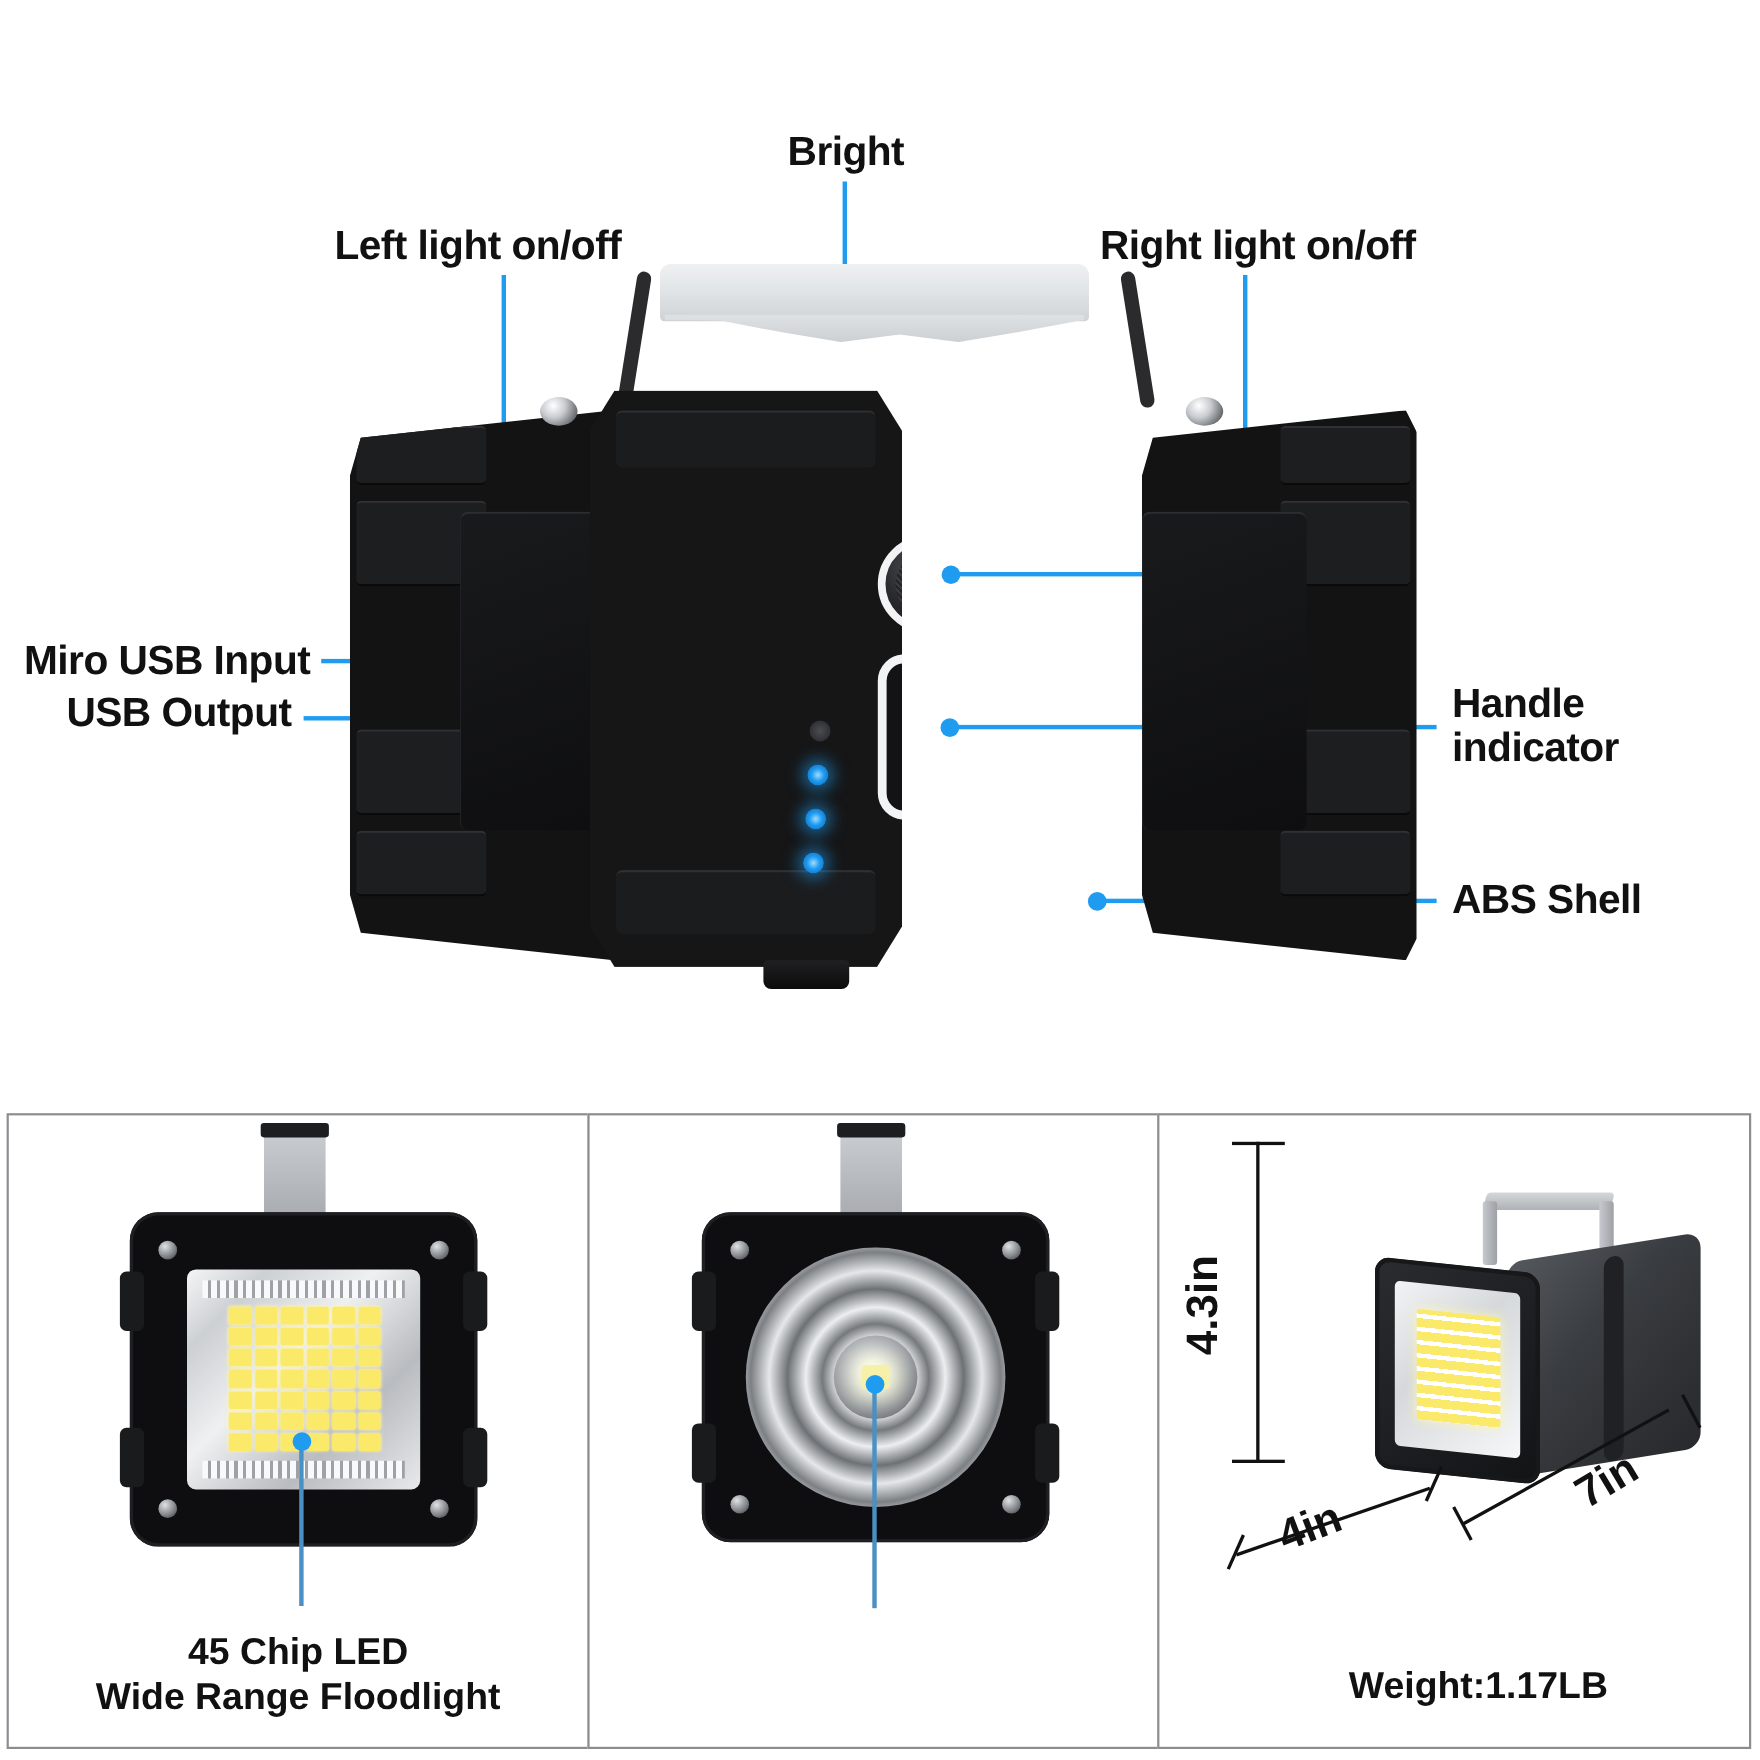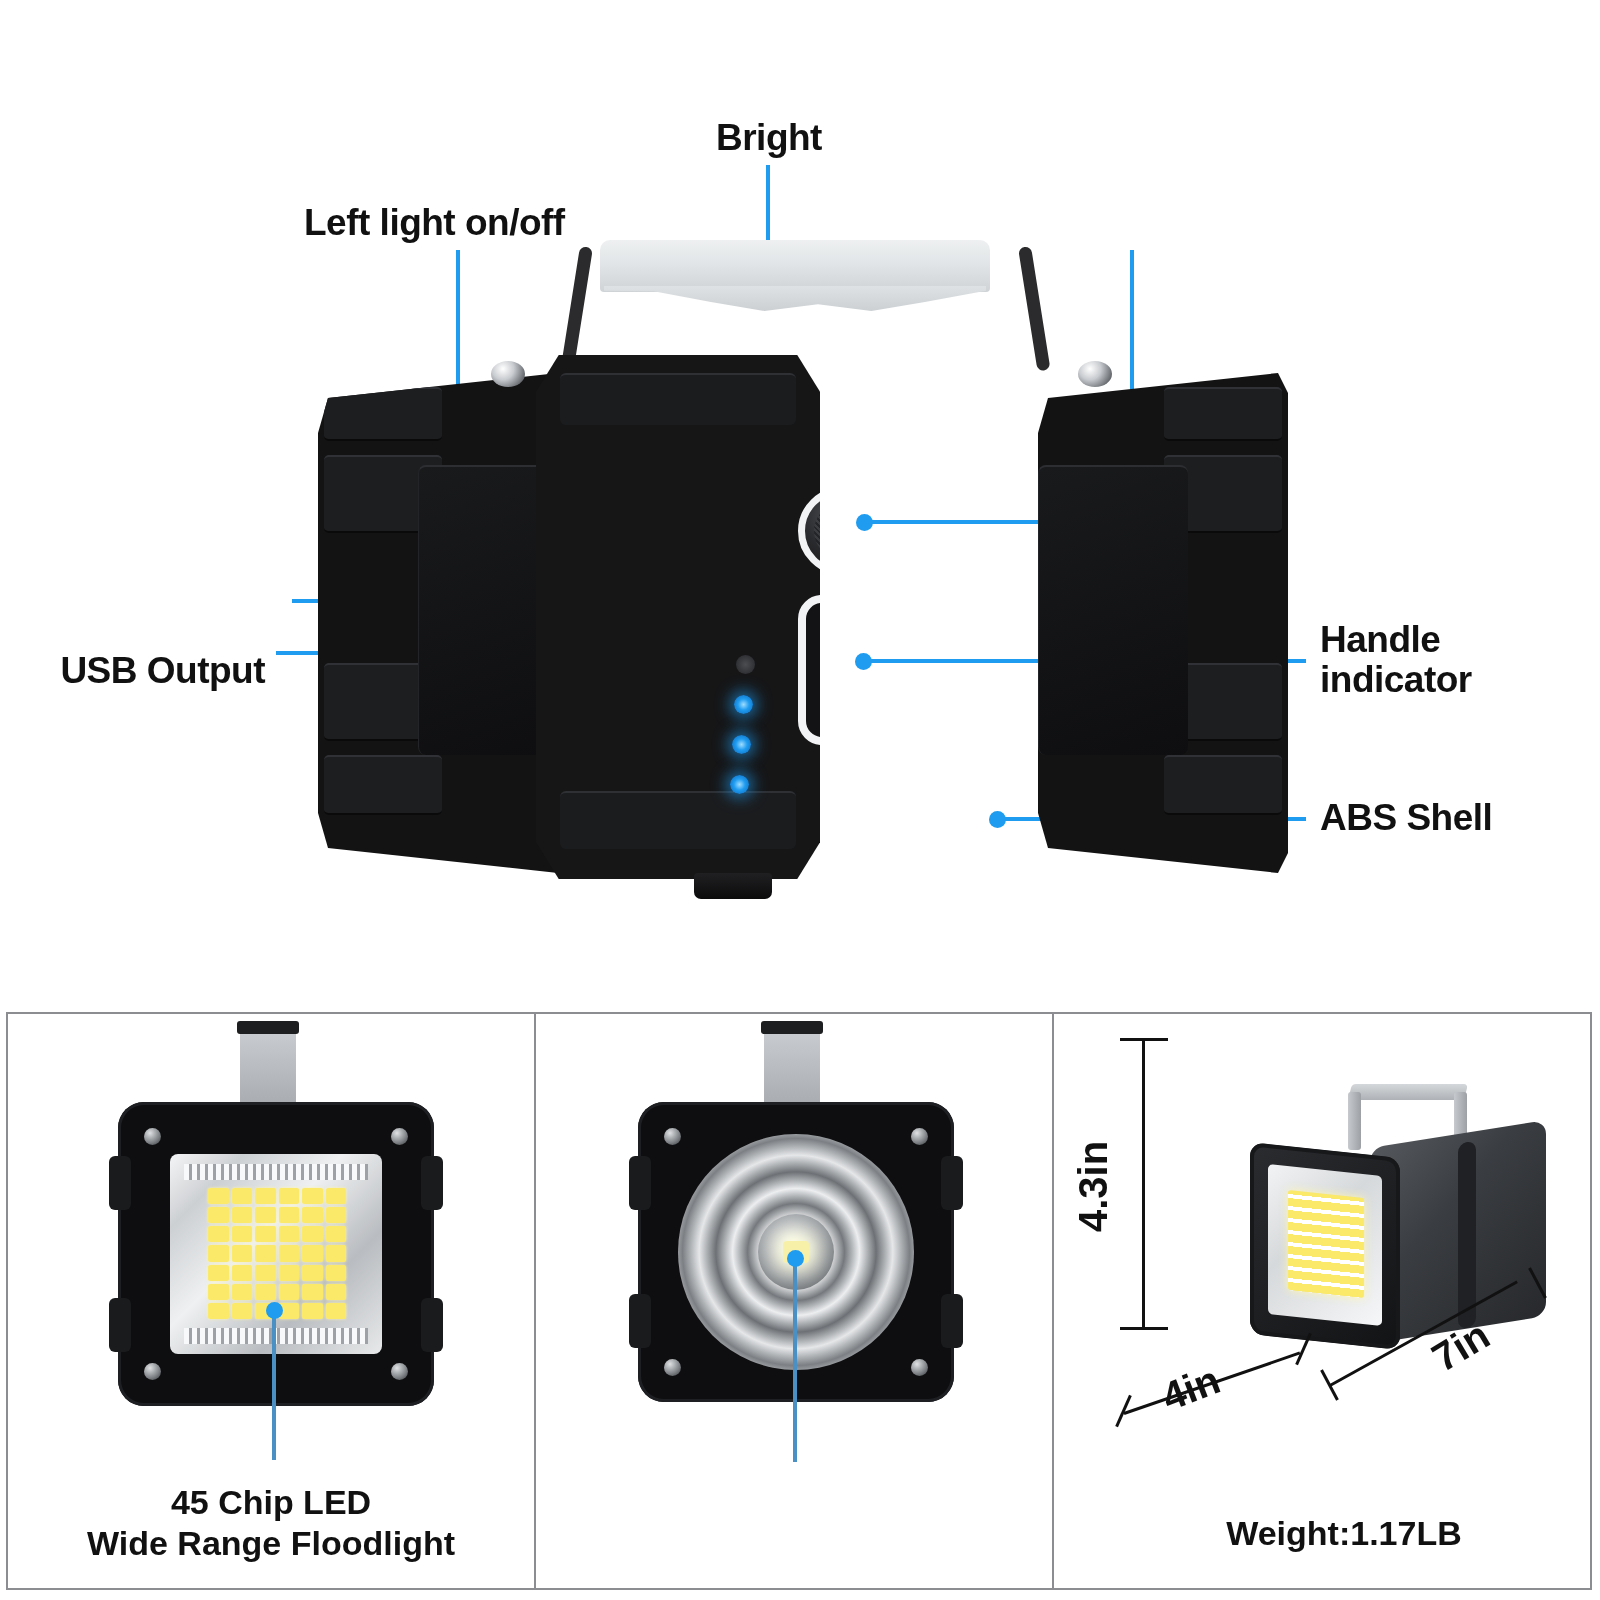--- a/index.html
+++ b/index.html
@@ -142,23 +142,25 @@
 </style>
 </head>
 <body>
 
 <div id="stage">
 
   <div class="lbl" style="left:716px; top:118px;">Bright</div>
 
   <div class="lbl" style="left:304px; top:203px;">Left light on/off</div>
 
-
-
-  <div class="lbl r" style="left:0px; top:651px; width:265px;">USB Output</div>
+  <div class="lbl" style="left:1000px; top:203px;">Right light on/off</div>
+
+  <div class="lbl r" style="left:0px; top:581px; width:282px;">Miro USB Input</div>
+
+  <div class="lbl r" style="left:0px; top:628px; width:265px;">USB Output</div>
 
   <div class="lbl" style="left:1320px; top:620px;">Handle
 indicator</div>
 
   <div class="lbl" style="left:1320px; top:798px;">ABS Shell</div>
 
   <div class="lead v" style="left:766px; top:165px; height:85px;"></div>
   <div class="dot" style="left:759px; top:241px;"></div>
 
   <div class="lead v" style="left:456px; top:250px; height:277px;"></div>

